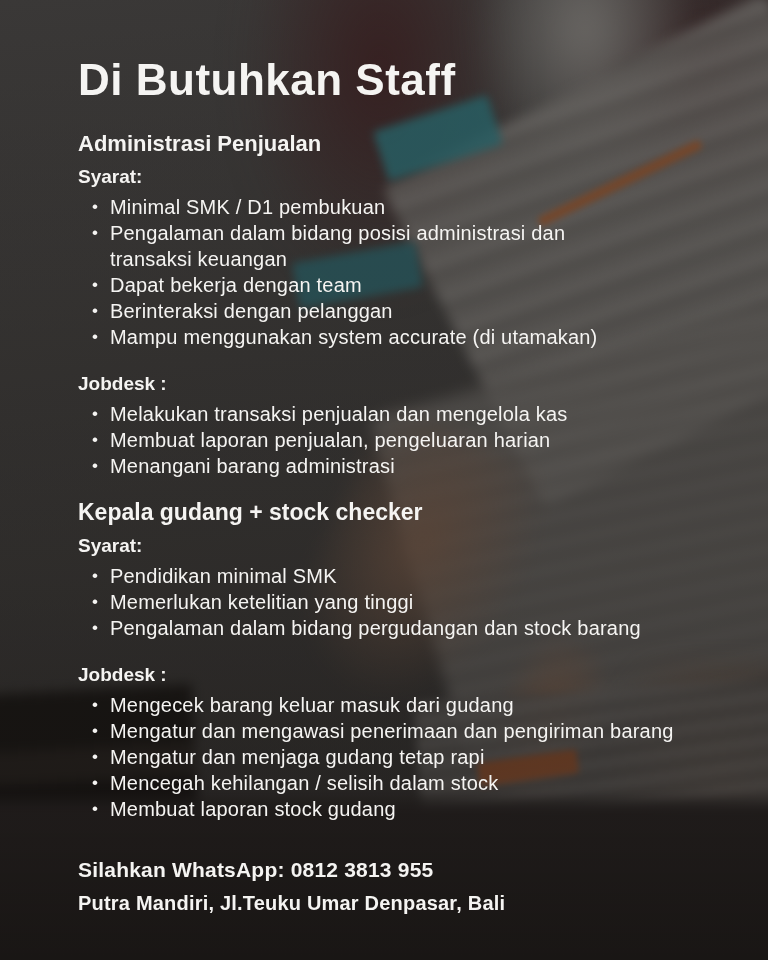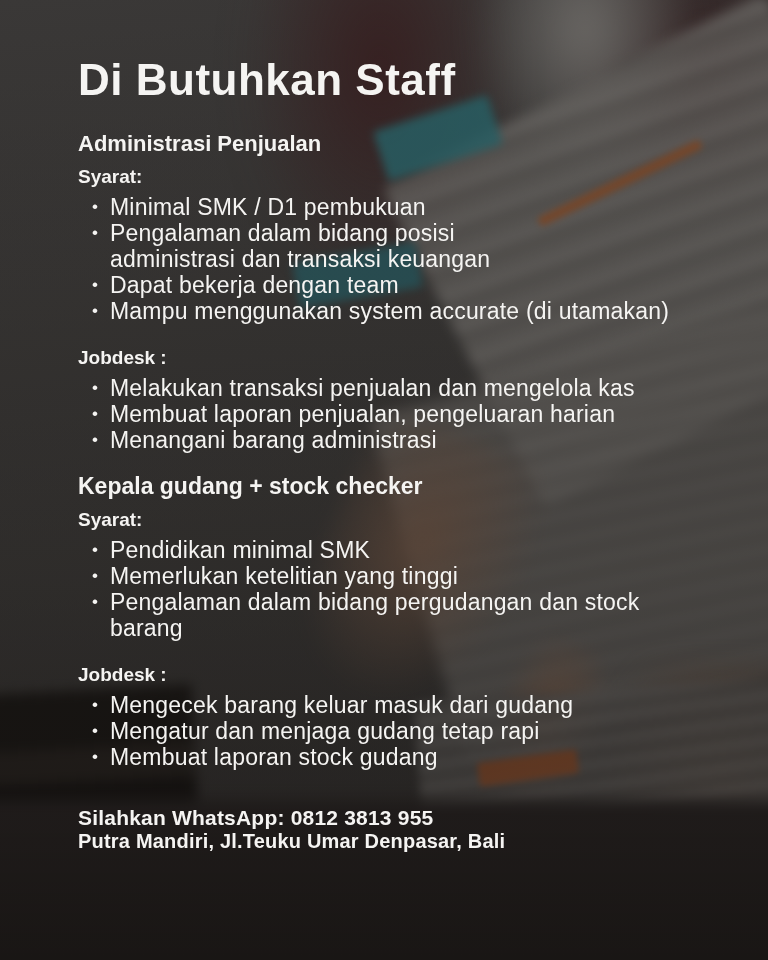--- a/index.html
+++ b/index.html
@@ -130,40 +130,41 @@
   }
   h3.jobdesk { margin-top: 23px; }
   section.second h2 { font-size: 23px; margin-top: 20px; }
   ul {
     list-style: none;
     margin-top: 6px;
   }
   li {
     position: relative;
     padding-left: 32px;
-    font-size: 23px;
+    font-size: 20px;
     line-height: 26px;
     letter-spacing: .2px;
   }
   li::before {
     content: "\2022";
     position: absolute;
     left: 14px;
     font-size: 17px;
   }
   li.wrap-narrow { max-width: 505px; }
   .contact { margin-top: 36px; }
   .whatsapp-line {
     font-size: 21px;
     font-weight: bold;
     letter-spacing: .2px;
   }
   .address-line {
     font-size: 20px;
     font-weight: bold;
+    margin-top: 10px;
     letter-spacing: .2px;
   }
 </style>
 </head>
 <body>
 
 <div class="poster">
 
   <div class="bg">
     <div class="maroon-blob"></div>
@@ -187,20 +188,21 @@
   <div class="content">
     <h1>Di Butuhkan Staff</h1>
 
     <section>
       <h2>Administrasi Penjualan</h2>
       <h3>Syarat:</h3>
       <ul>
         <li>Minimal SMK / D1 pembukuan</li>
         <li class="wrap-narrow">Pengalaman dalam bidang posisi administrasi dan transaksi keuangan</li>
         <li>Dapat bekerja dengan team</li>
+        <li>Berinteraksi dengan pelanggan</li>
         <li>Mampu menggunakan system accurate (di utamakan)</li>
       </ul>
       <h3 class="jobdesk">Jobdesk :</h3>
       <ul>
         <li>Melakukan transaksi penjualan dan mengelola kas</li>
         <li>Membuat laporan penjualan, pengeluaran harian</li>
         <li>Menangani barang administrasi</li>
       </ul>
     </section>
 
@@ -208,21 +210,23 @@
       <h2>Kepala gudang + stock checker</h2>
       <h3>Syarat:</h3>
       <ul>
         <li>Pendidikan minimal SMK</li>
         <li>Memerlukan ketelitian yang tinggi</li>
         <li>Pengalaman dalam bidang pergudangan dan stock barang</li>
       </ul>
       <h3 class="jobdesk">Jobdesk :</h3>
       <ul>
         <li>Mengecek barang keluar masuk dari gudang</li>
+        <li>Mengatur dan mengawasi penerimaan dan pengiriman barang</li>
         <li>Mengatur dan menjaga gudang tetap rapi</li>
+        <li>Mencegah kehilangan / selisih dalam stock</li>
         <li>Membuat laporan stock gudang</li>
       </ul>
     </section>
 
     <div class="contact">
       <div class="whatsapp-line">Silahkan WhatsApp: 0812 3813 955</div>
       <div class="address-line">Putra Mandiri, Jl.Teuku Umar Denpasar, Bali</div>
     </div>
   </div>
 

